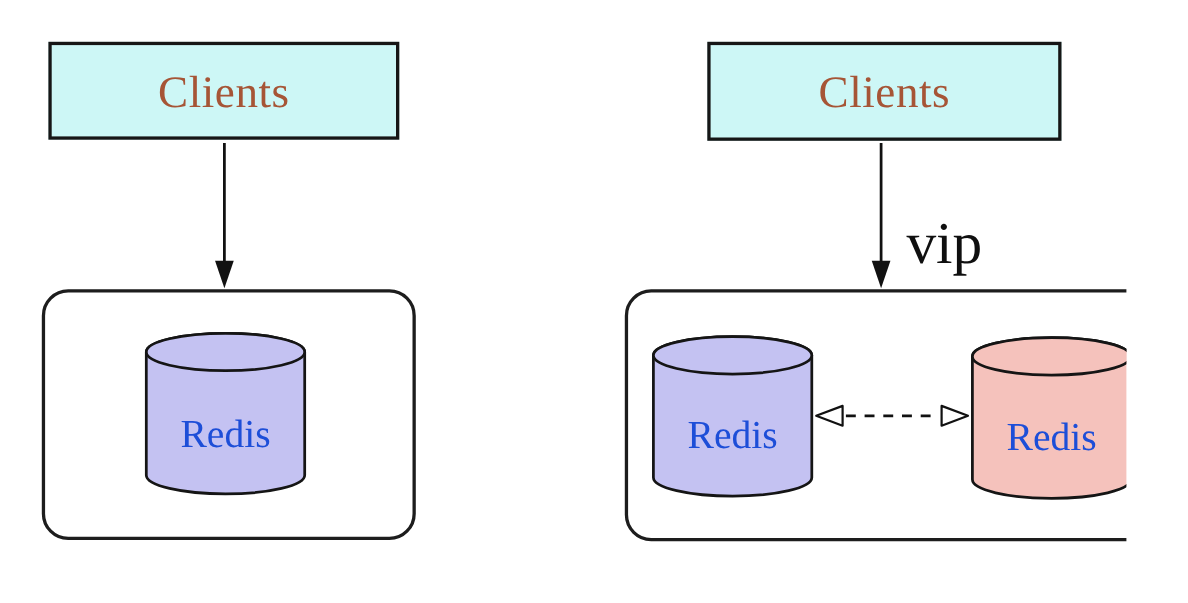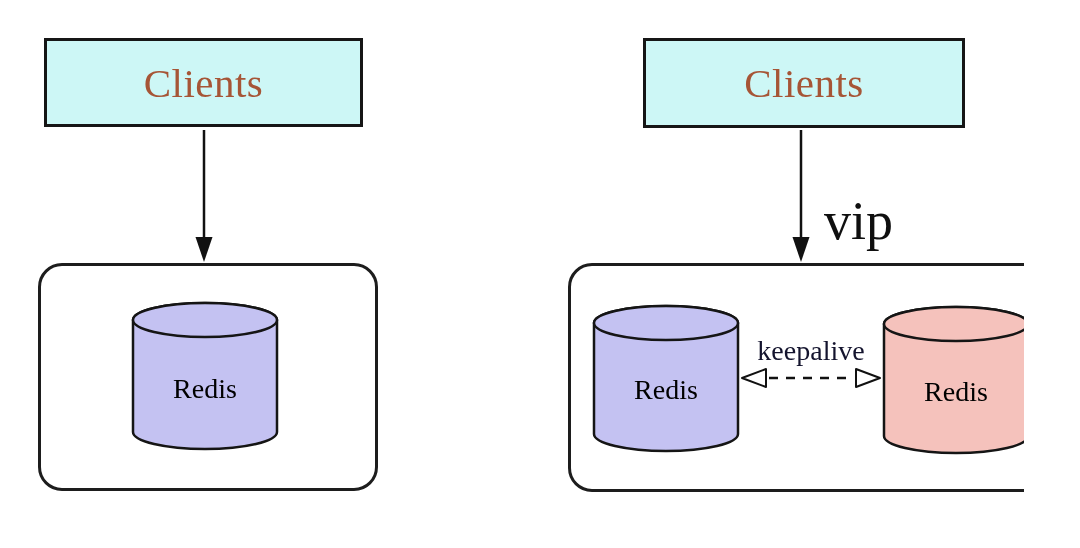--- a/index.html
+++ b/index.html
@@ -37,22 +37,22 @@
     left: 0; top: 0;
     width: 1080px;
     height: 548px;
   }
   .diagram-label {
     position: absolute;
     white-space: nowrap;
     color: #101010;
   }
   .redis-label {
-    font-size: 28px;
-    color: #000000;
+    font-size: 36px;
+    color: #1d4ed8;
     transform: translateX(-50%);
   }
   .vip-label {
     font-size: 54px;
     color: #0f0f0f;
   }
   .keepalive-label {
     font-size: 28px;
     color: #14142e;
     transform: translateX(-50%);
@@ -106,19 +106,18 @@
       <line x1="769" y1="378" x2="853" y2="378" stroke="#111111" stroke-width="2.5" stroke-dasharray="9 8"></line>
       <polygon points="742,378 766,369 766,387" fill="#ffffff" stroke="#111111" stroke-width="2" stroke-linejoin="round"></polygon>
       <polygon points="880,378 856,369 856,387" fill="#ffffff" stroke="#111111" stroke-width="2" stroke-linejoin="round"></polygon>
     </g>
   </svg>
 
   <div class="diagram-label redis-label" style="left:205px; top:373px;">Redis</div>
 
   <div class="diagram-label vip-label" style="left:824px; top:190px;">vip</div>
 
-  <div class="diagram-label keepalive-label" style="left:811px; top:335px;">keepalive</div>
 
   <div class="diagram-label redis-label" style="left:666px; top:374px;">Redis</div>
 
   <div class="diagram-label redis-label" style="left:956px; top:376px;">Redis</div>
 
 </div>
 
 </body></html>

